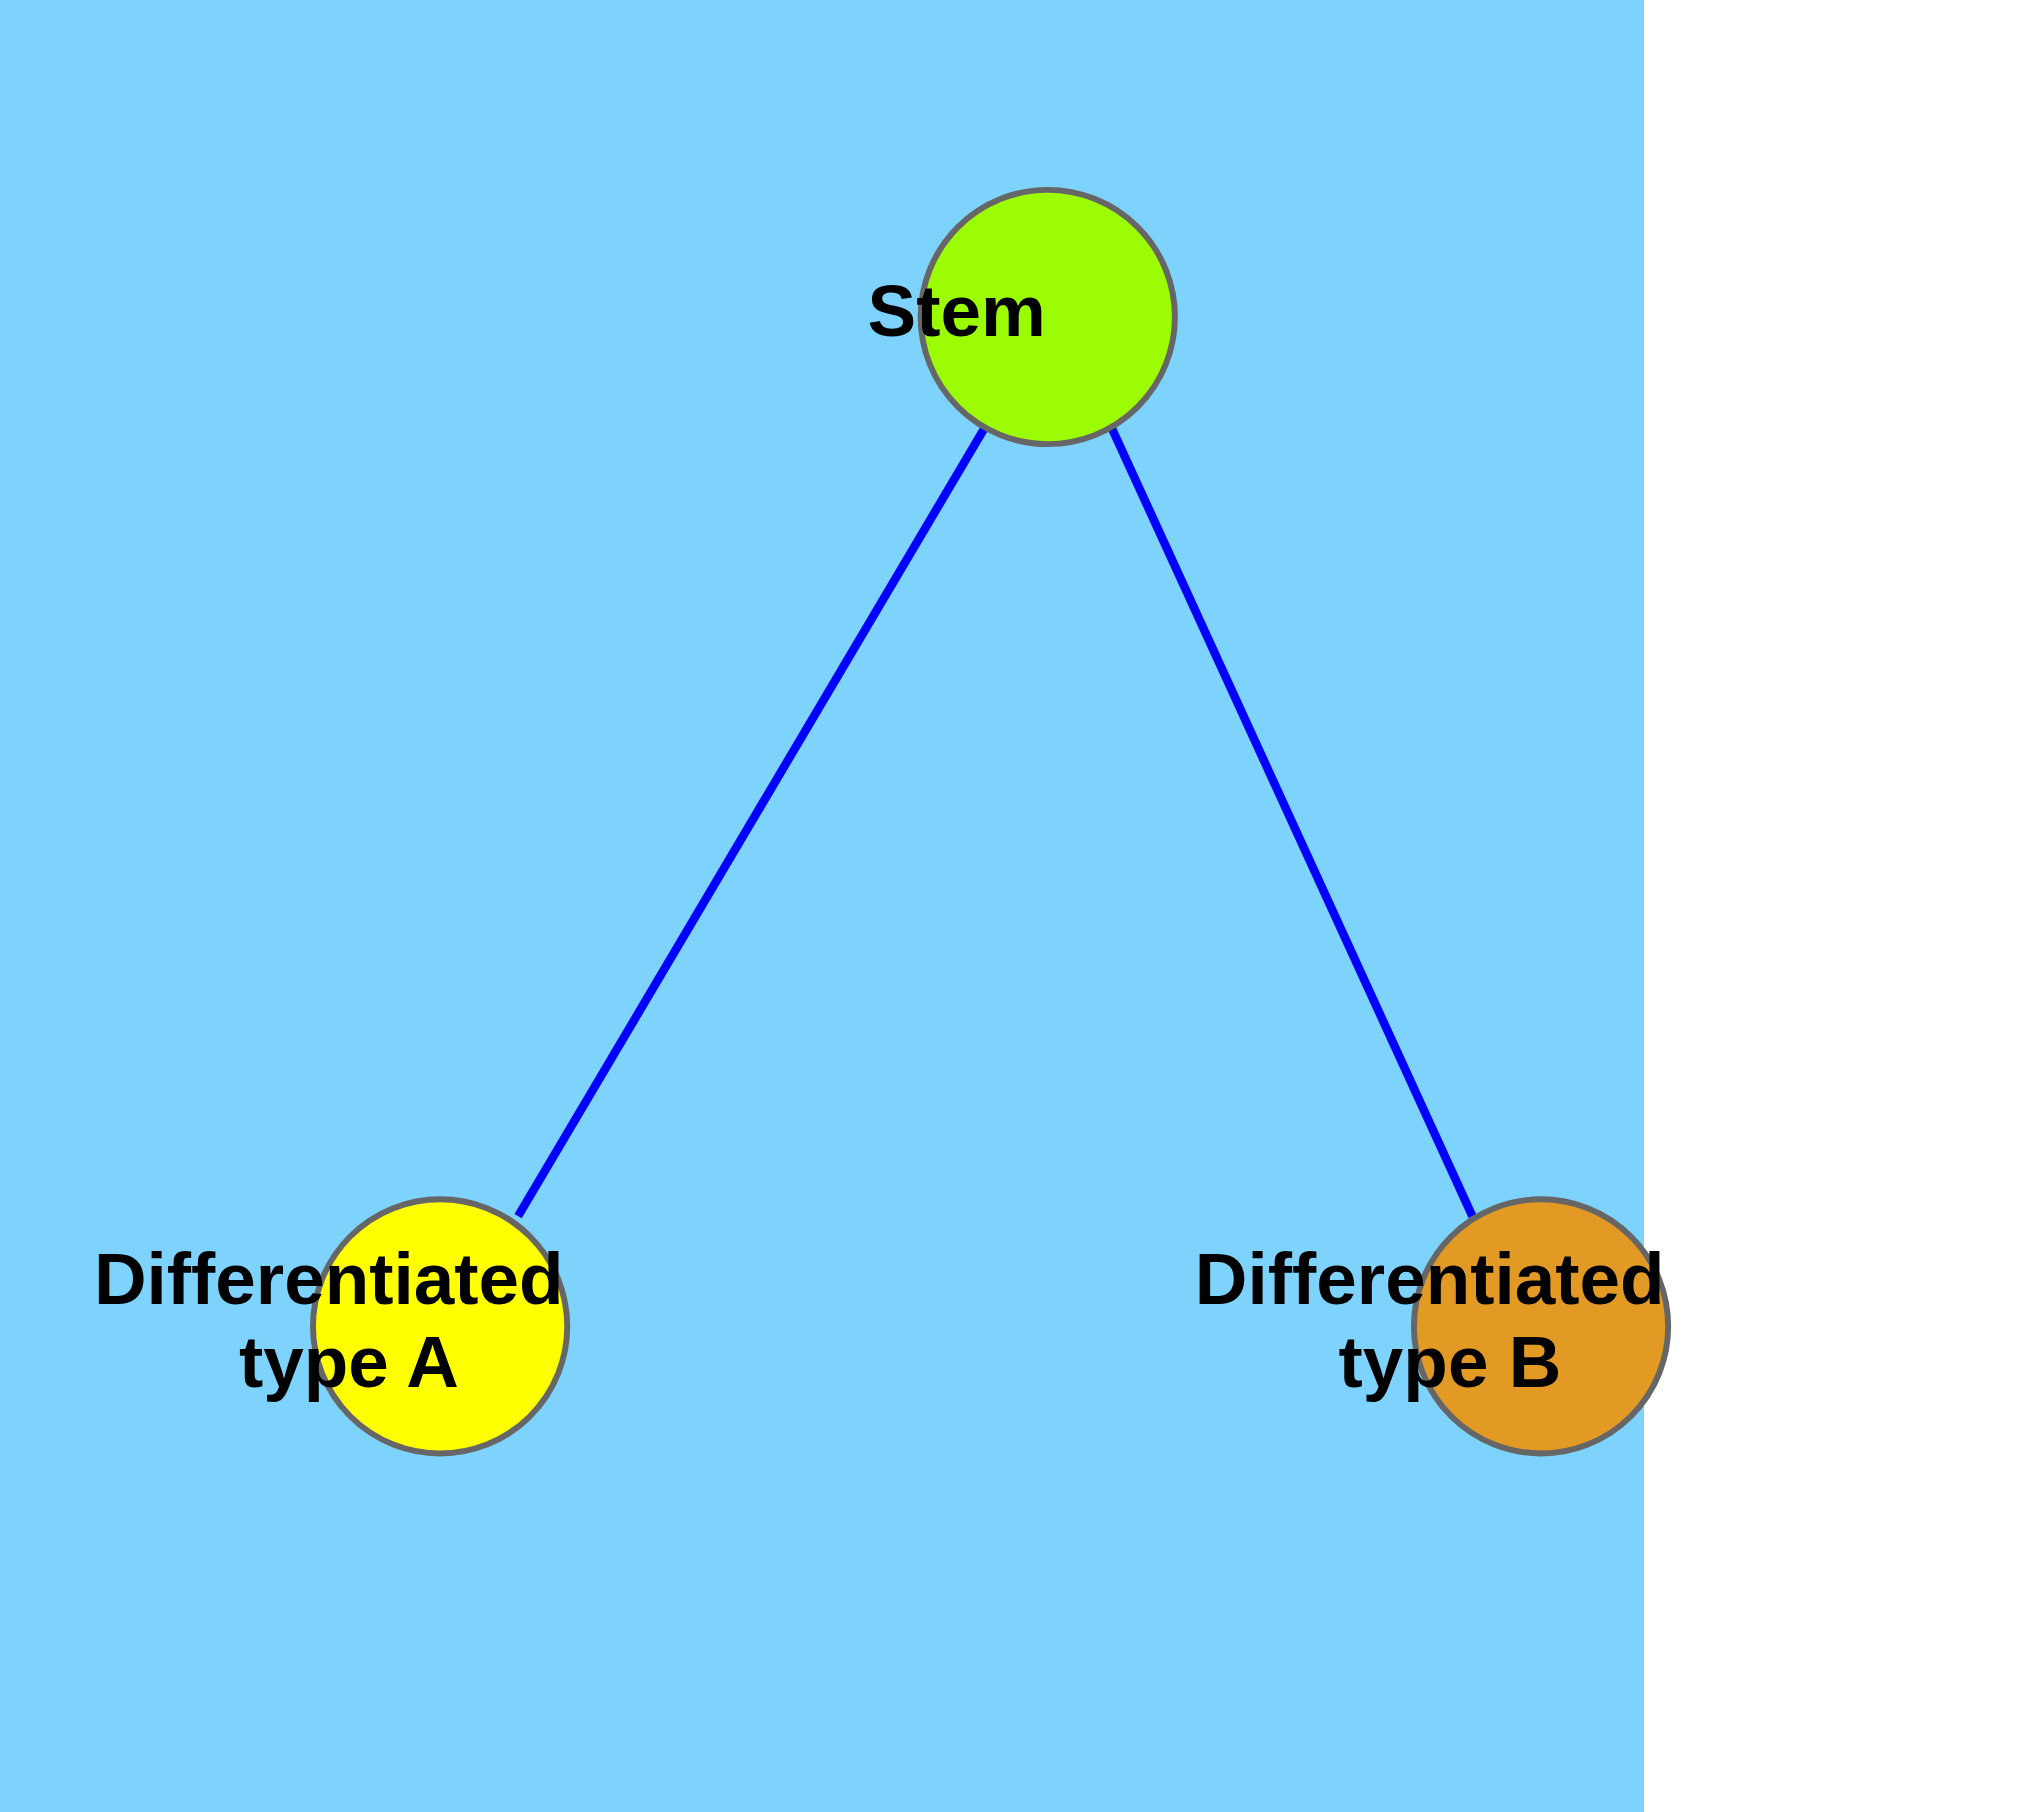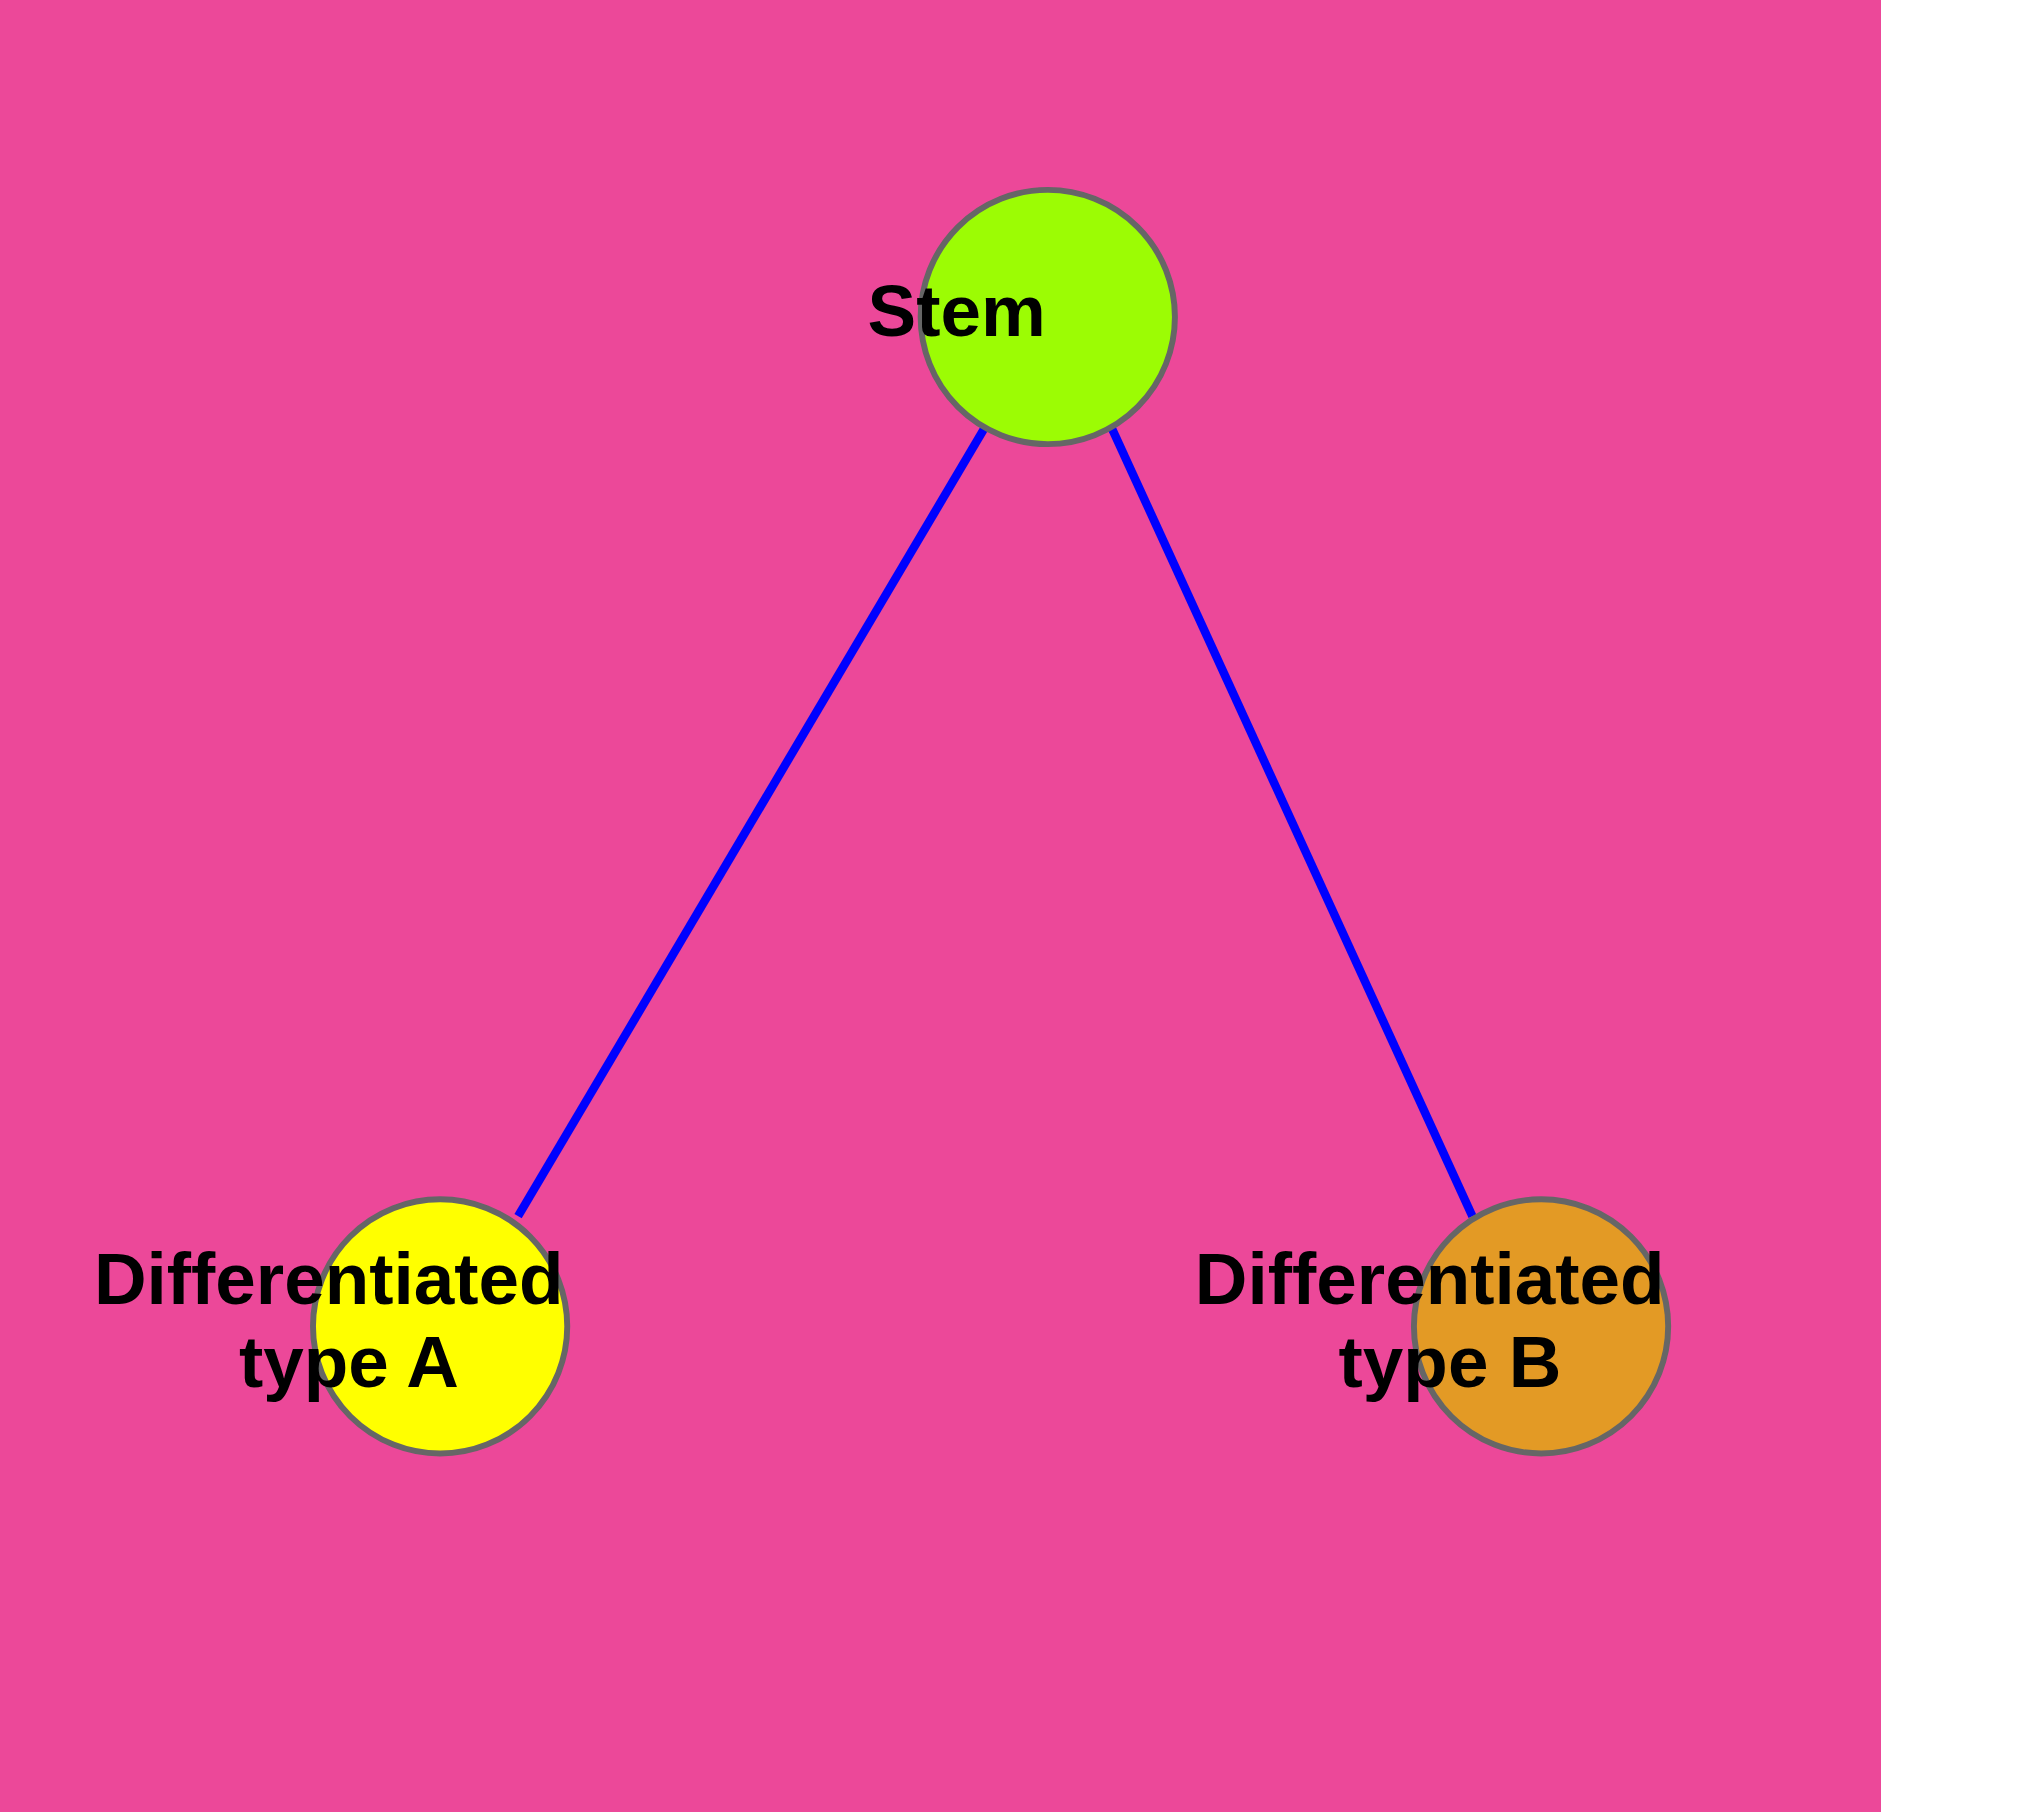--- a/index.html
+++ b/index.html
@@ -7,23 +7,23 @@
     padding: 0;
   }
   body {
     width: 2021px;
     height: 1812px;
     overflow: hidden;
     font-family: "Liberation Sans", sans-serif;
   }
   #diagram-canvas {
     position: relative;
-    width: 1881px;
+    width: 1644px;
     height: 1812px;
-    background: #ec4899;
+    background: #7dd3fc;
   }
   #graph-svg {
     position: absolute;
     top: 0;
     left: 0;
     width: 2021px;
     height: 1812px;
     display: block;
   }
   .node-label {

